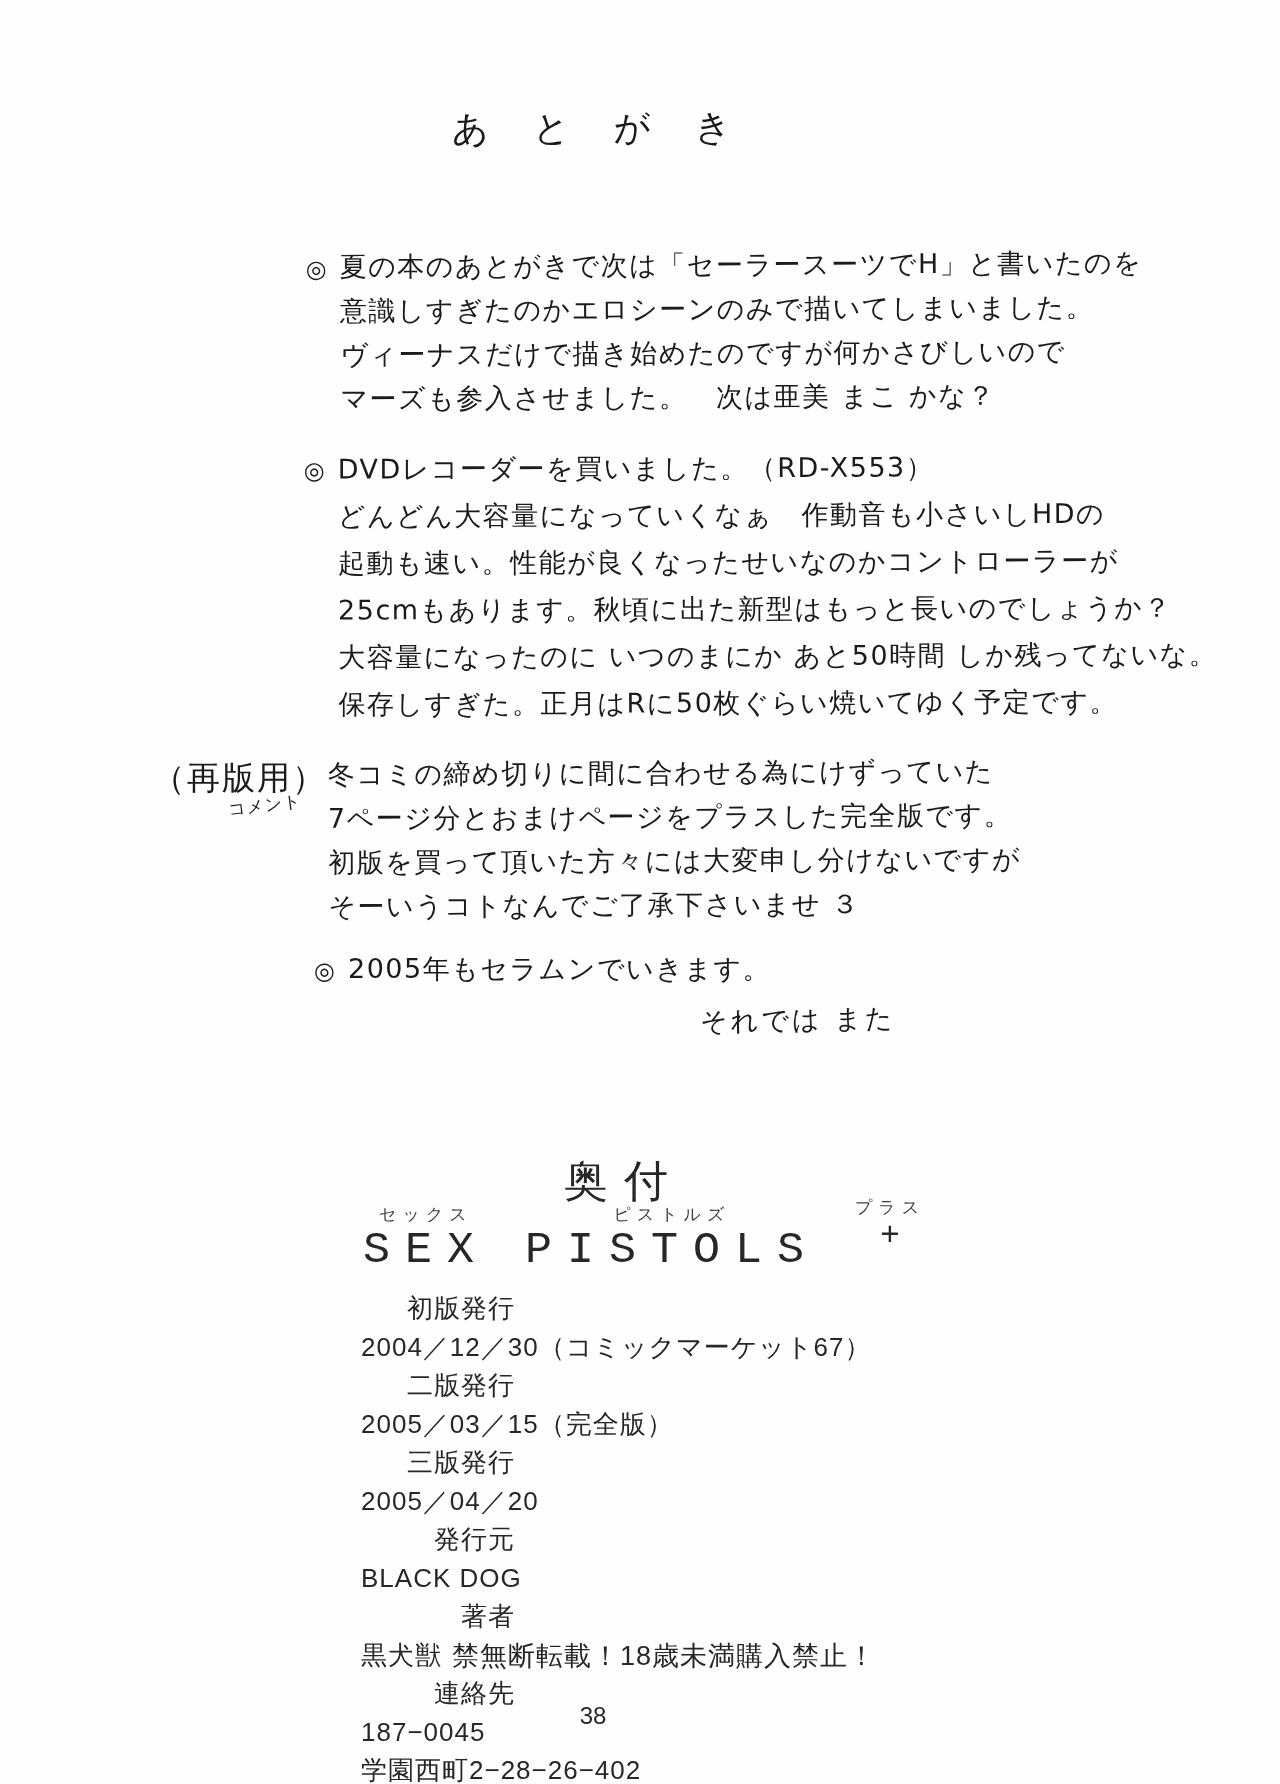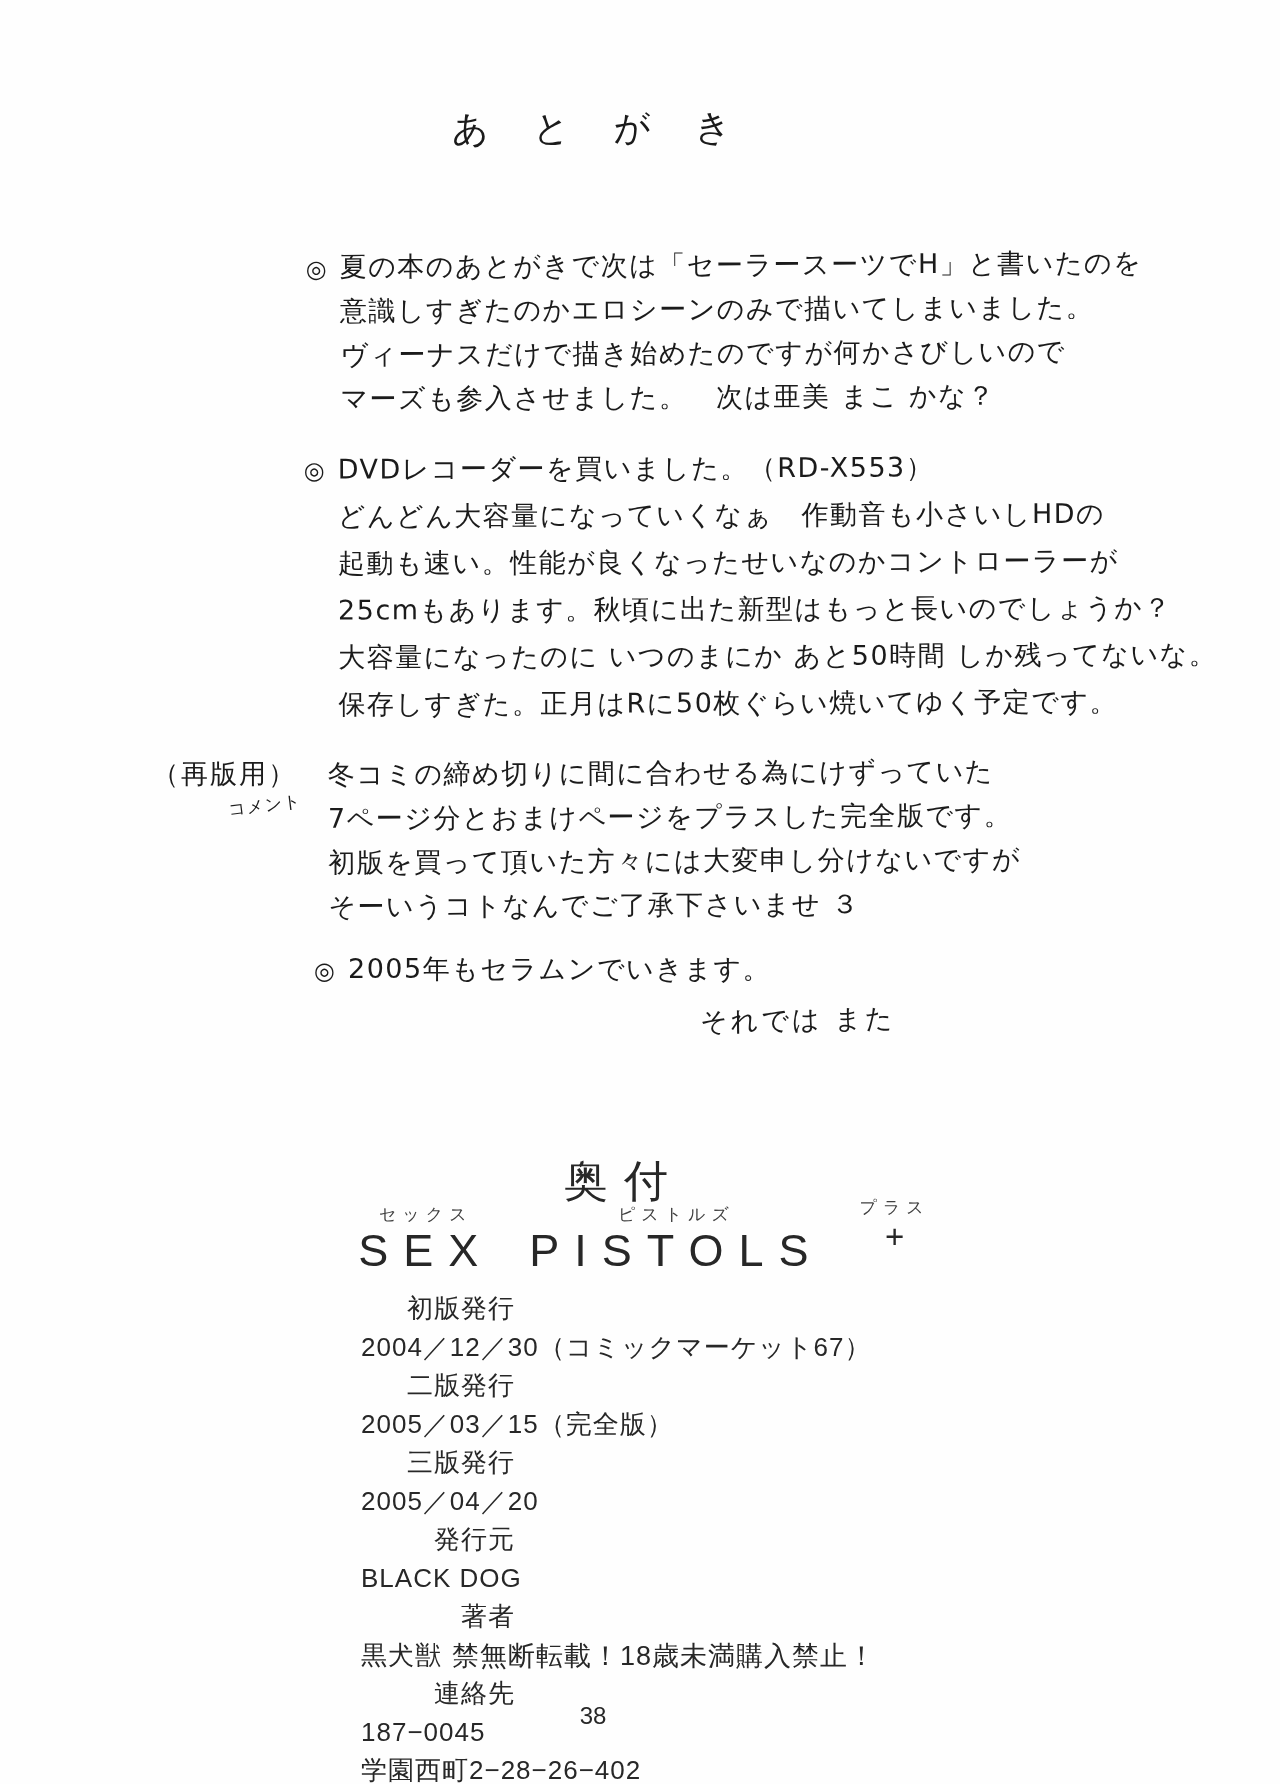--- a/index.html
+++ b/index.html
@@ -20,21 +20,21 @@
   .hand-line { position:relative; font-size:27px; letter-spacing:1.5px; white-space:nowrap; }
   .bullet {
     position:absolute; left:-34px; top:2px; font-size:24px; font-weight:bold;
   }
   .p1 { top:243px; left:340px; line-height:44px; transform:rotate(-0.3deg); }
   .p2 { top:444px; left:338px; line-height:47px; transform:rotate(-0.2deg); }
   .p3 { top:751px; left:328px; line-height:44px; transform:rotate(-0.3deg); }
   .p4 { top:947px; left:348px; line-height:44px; }
   .margin-note-1 {
     position:absolute; top:756px; left:152px;
-    font-size:27px; letter-spacing:2px; white-space:nowrap;
+    font-size:33px; letter-spacing:2px; white-space:nowrap;
   }
   .margin-note-2 {
     position:absolute; top:794px; left:228px;
     font-size:17px; letter-spacing:1px; white-space:nowrap;
     transform:rotate(-7deg);
   }
   .signoff {
     position:absolute; top:1002px; left:700px;
     font-size:27px; letter-spacing:3px; white-space:nowrap;
     transform:rotate(-1deg);
@@ -45,21 +45,21 @@
     position:absolute; top:1152px; left:0; width:1248px;
     text-align:center; font-size:44px; letter-spacing:16px;
     white-space:nowrap;
   }
   .colo-title {
     position:absolute; top:1196px; left:0; width:1288px;
     display:flex; justify-content:center; align-items:flex-end; gap:36px;
   }
   .colo-title-part { display:flex; flex-direction:column; align-items:center; }
   .furigana { font-size:17px; letter-spacing:6px; color:#404040; white-space:nowrap; }
-  .colo-title-text { font-size:45px; letter-spacing:15px; white-space:nowrap; line-height:1.1; }
+  .colo-title-text { font-size:45px; letter-spacing:15px; white-space:nowrap; line-height:1.1;font-family:Liberation Mono, monospace; }
   .colo-title-plus .colo-title-text { font-size:33px; margin-bottom:20px; letter-spacing:0; }
   .colo-details { position:absolute; top:1289px; left:335px; }
   .colo-row { display:flex; line-height:38.5px; font-size:26px;flex-direction:column; }
   .colo-label { width:180px; text-align:right; letter-spacing:1px; white-space:pre; }
   .colo-value { margin-left:26px; letter-spacing:1px; white-space:pre; }
   .colo-notice {
     position:absolute; top:1638px; left:417px;
     font-size:27px; letter-spacing:1px; white-space:nowrap;margin-left:35px;
   }
   .page-number {

